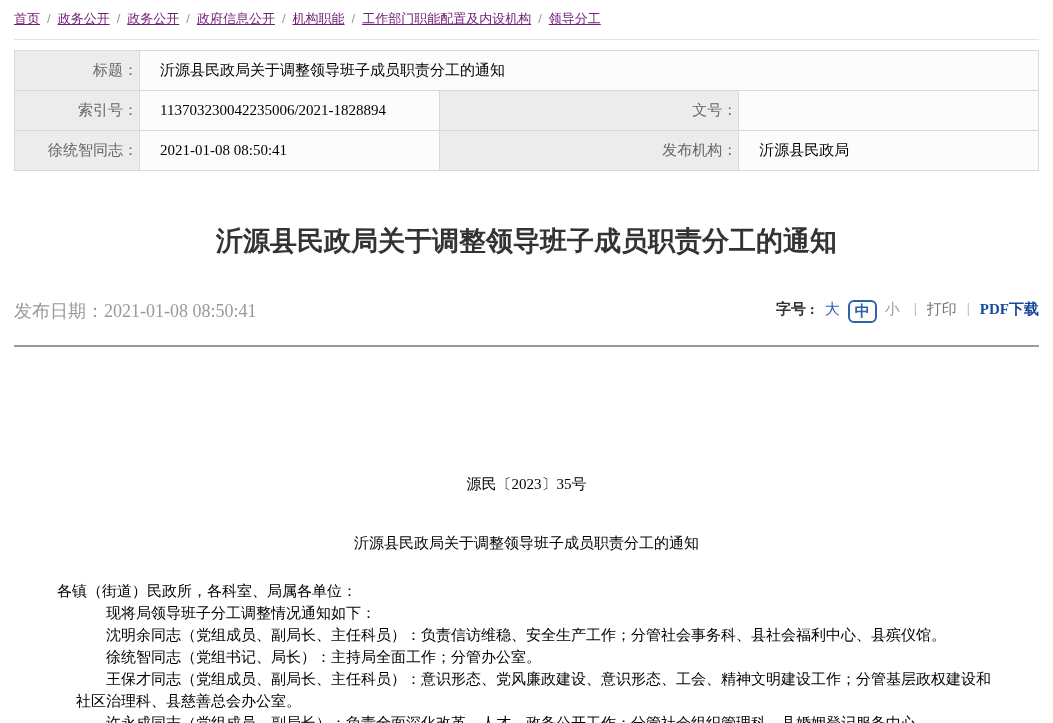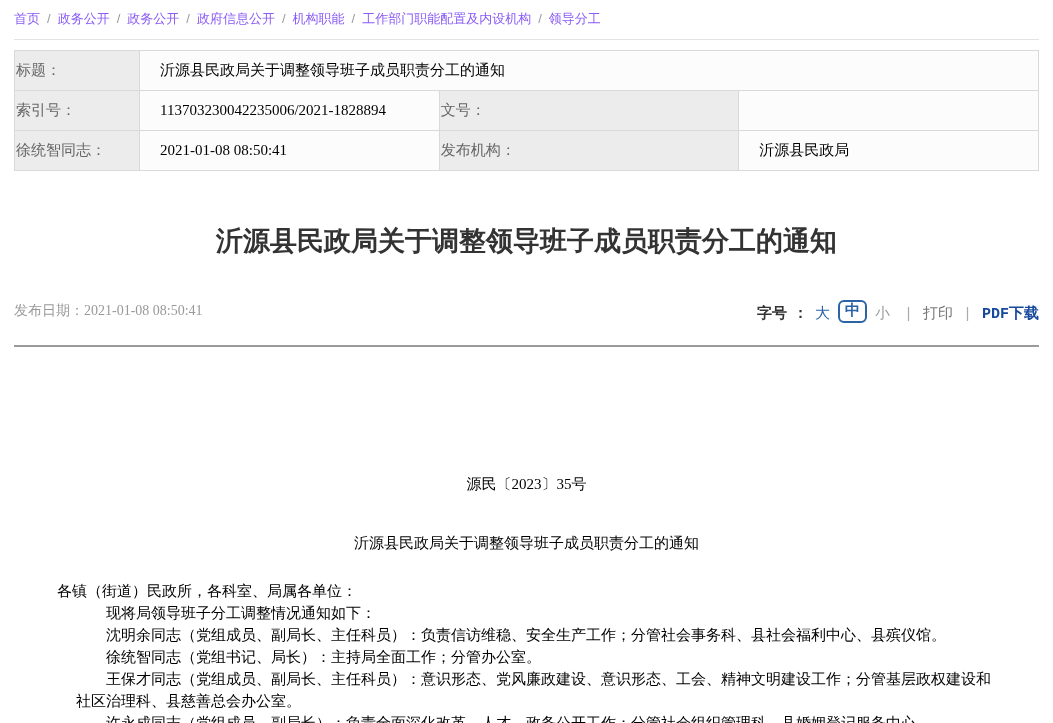--- a/index.html
+++ b/index.html
@@ -14,40 +14,40 @@
   .page { padding: 0 14px; }
 
   
   .breadcrumb {
     font-family: "Liberation Sans", "DejaVu Sans", sans-serif;
     font-size: 13px;
     color: #666;
     padding: 10px 0 11px 0;
     border-bottom: 1px solid #e3e3e3;
   }
-  .breadcrumb .crumb { color: #8b5cf6; cursor: pointer; }
+  .breadcrumb .crumb { color: #701a75; cursor: pointer; text-decoration: underline; }
   .breadcrumb .crumb-sep { color: #999; margin: 0 7px; }
 
   
   table.meta {
     width: 100%;
     border-collapse: collapse;
     margin-top: 10px;
     table-layout: fixed;
   }
   table.meta td {
     border: 1px solid #d9d9d9;
     height: 40px;
     font-size: 15px;
     vertical-align: middle;
   }
   td.m-label {
     background: #ececec;
     color: #666;
-    text-align: left;
+    text-align: right;
     font-size: 14px;
   }
   td.m-value {
     background: #fcfcfc;
     color: #000;
     padding-left: 20px;
   }
   .col-l1 { width: 125px; }
   .col-v1 { width: 550px; margin-left: 32px; }
   .col-l2 { width: 120px; }
@@ -65,26 +65,26 @@
   }
   .article-bar {
     display: flex;
     justify-content: space-between;
     align-items: center;
     margin-top: 40px;
     height: 26px;
   }
   .pub-date {
     color: #999;
-    font-size: 14px;
+    font-size: 18px;
   }
   .tools {
     display: flex;
-    align-items: flex-end;
-    font-family: Liberation Mono, monospace;
+    align-items: flex-start;
+    font-family: Liberation Serif, serif;
     font-size: 15px;
   }
   .fs-label { color: #333; font-weight: bold; margin-right: 6px; }
   .fs-large { color: #2b63a7; margin: 0 4px; cursor: pointer; }
   .fs-medium {
     color: #2b63a7;
     border: 2px solid #2b63a7;
     border-radius: 6px;
     padding: 0 5px;
     line-height: 19px;

